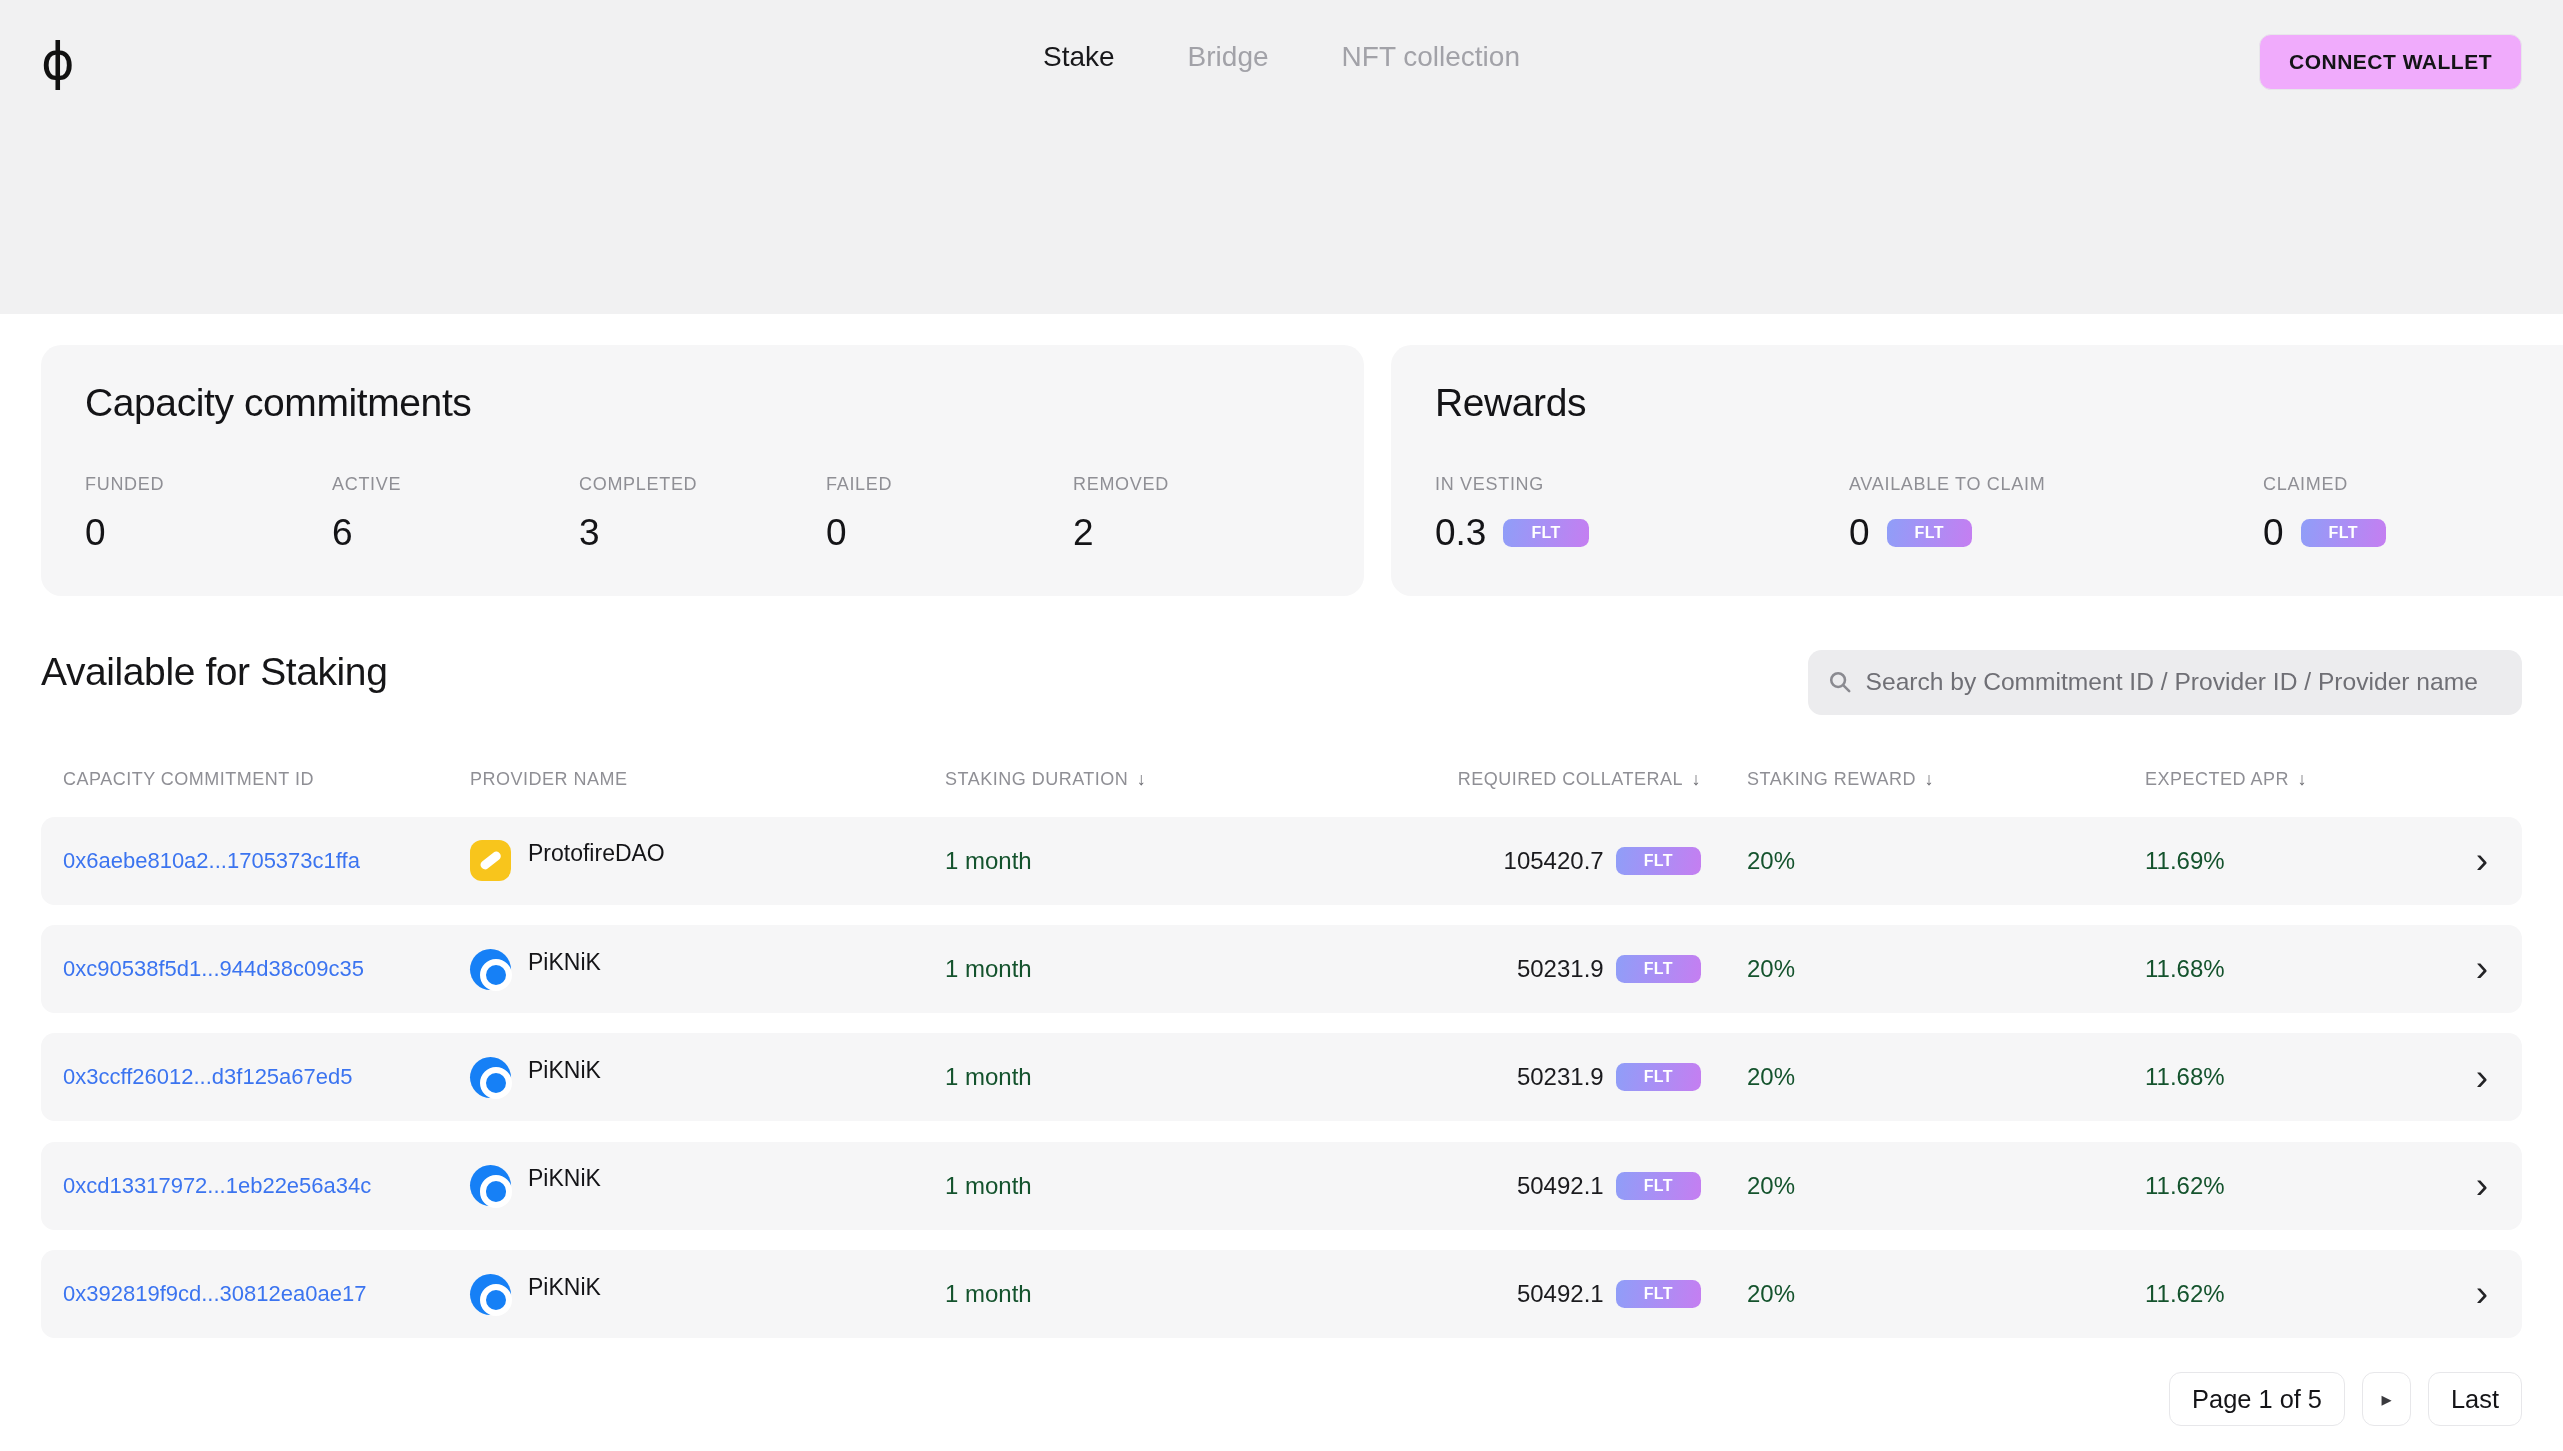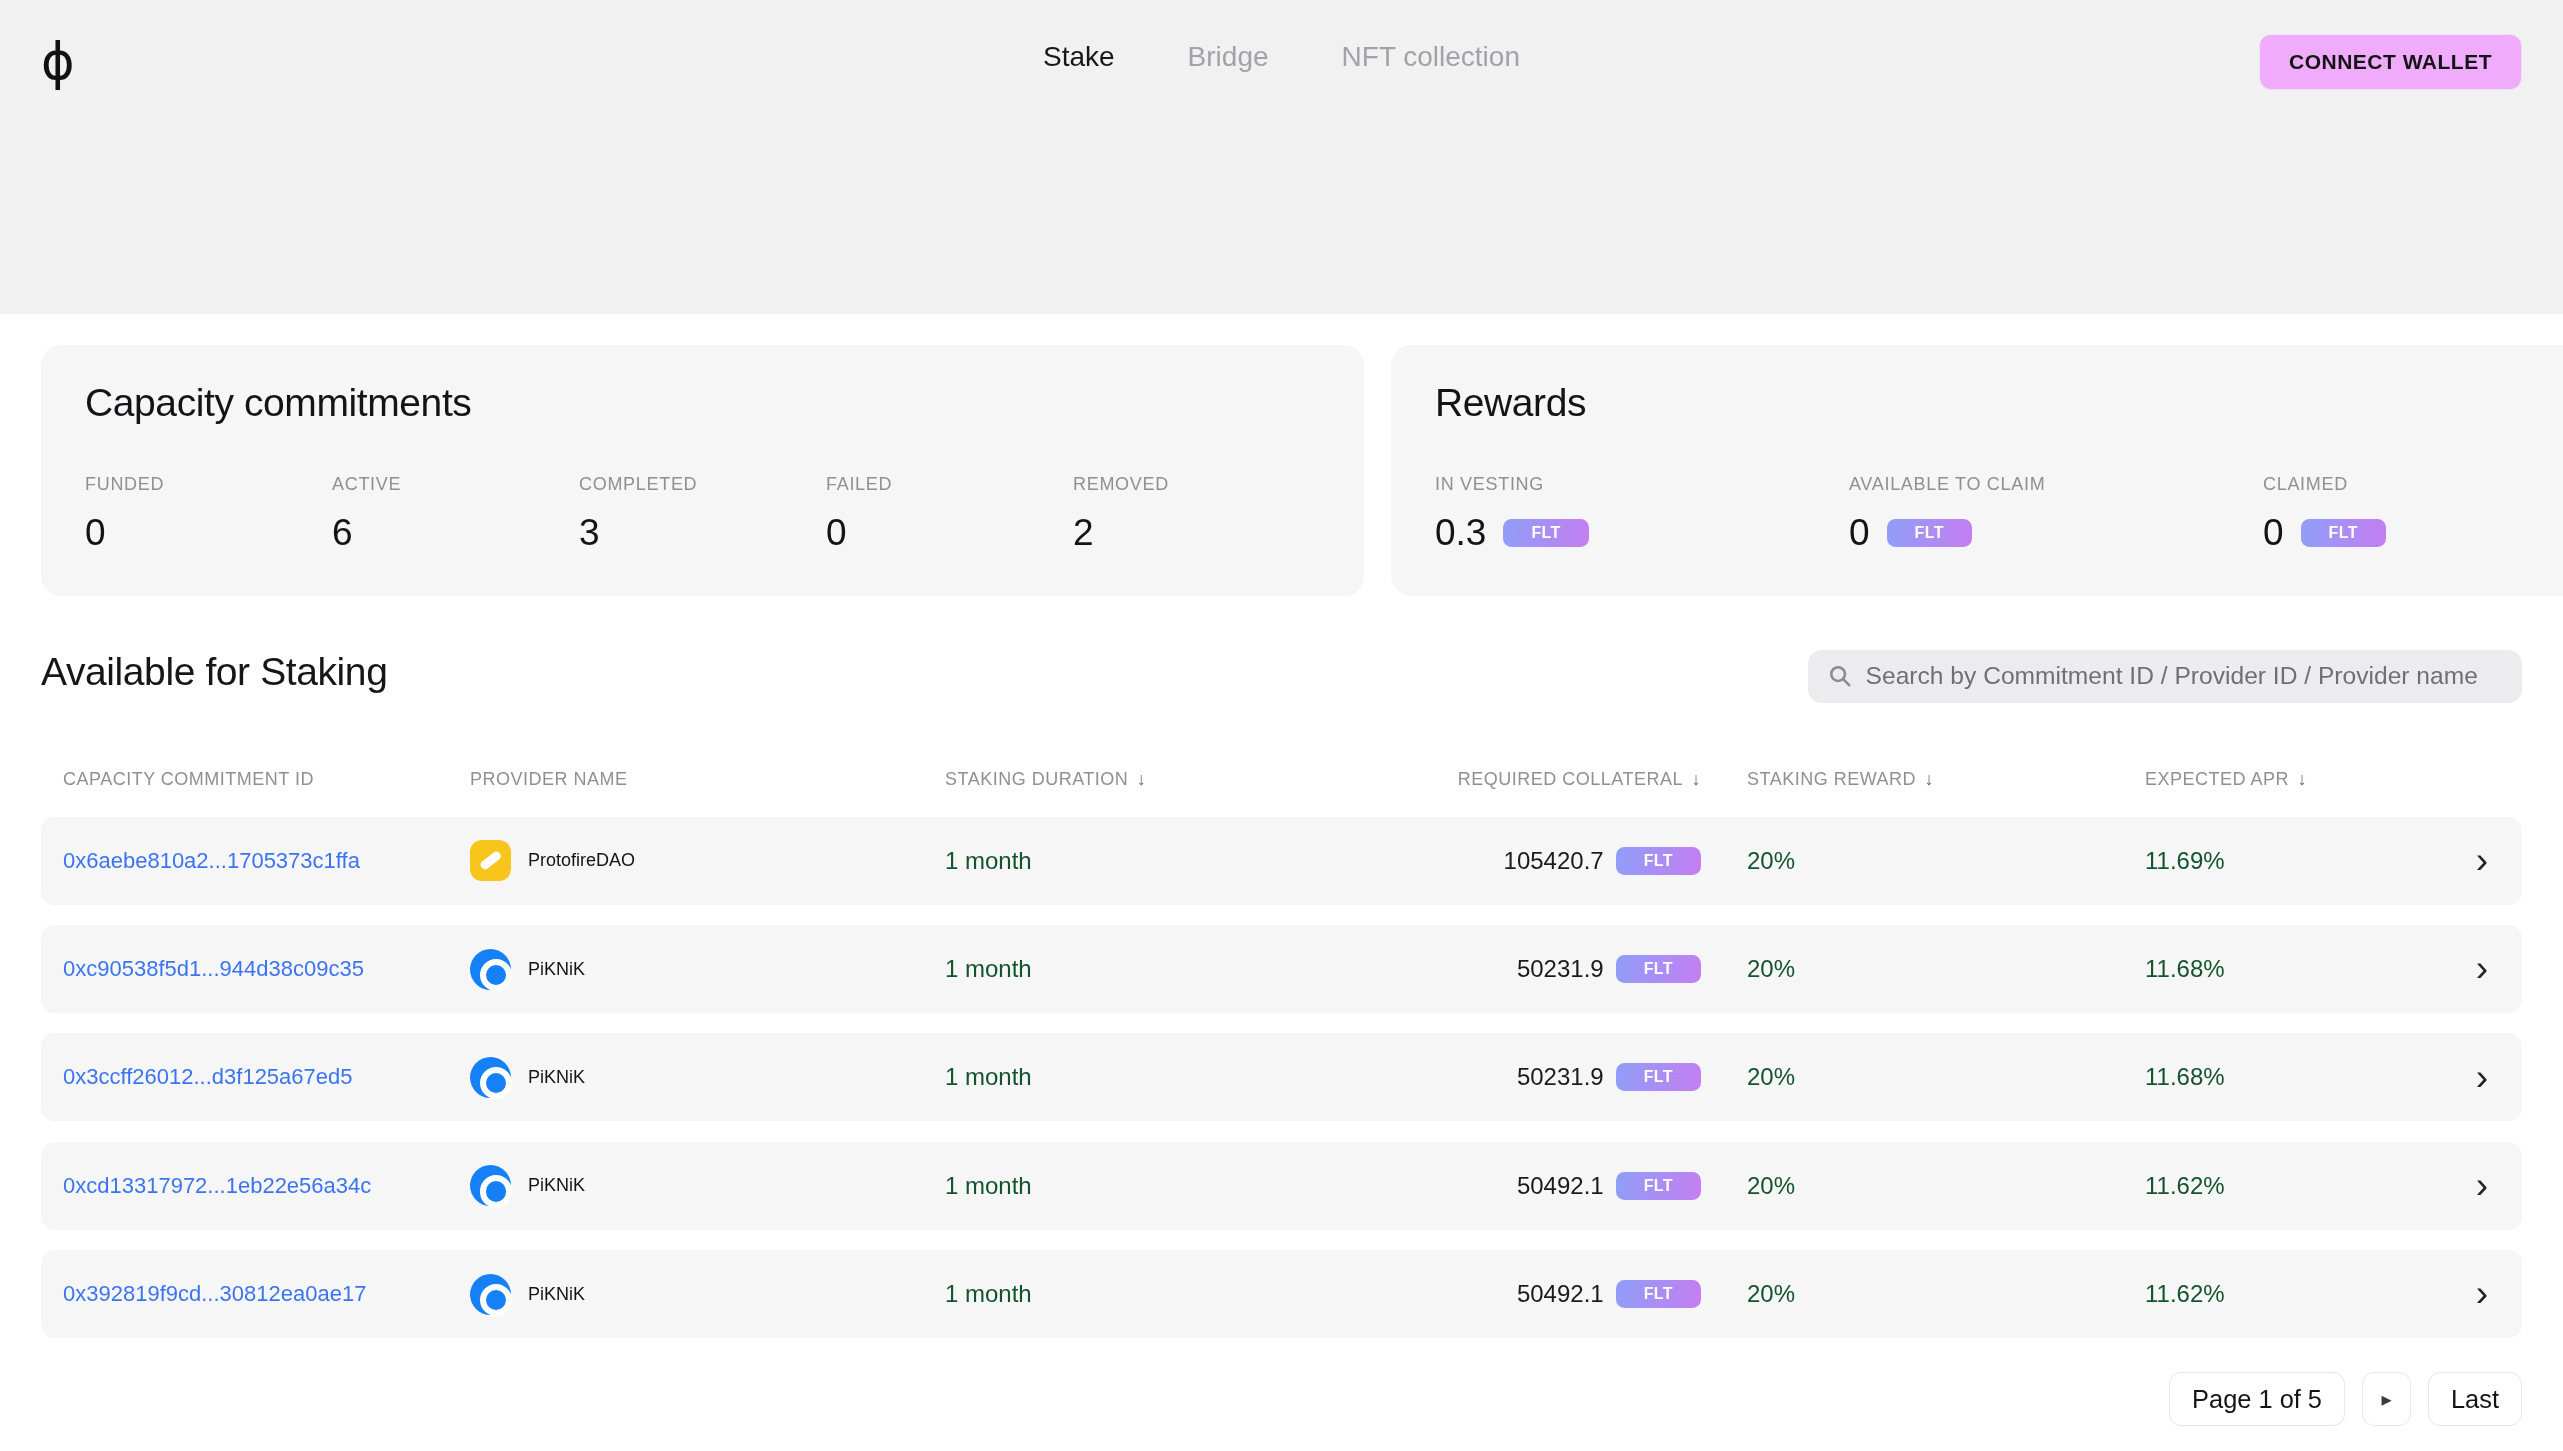--- a/index.html
+++ b/index.html
@@ -36,42 +36,42 @@
 
   .flt {
     background:linear-gradient(100deg,#8f9ef8 0%,#c57ef1 100%);
     color:#fff; font-size:16px; font-weight:700; border-radius:8.5px;
     padding:6px 28px; line-height:1; letter-spacing:0.4px; flex:none;
   }
 
   
   .staking-head { display:flex; align-items:flex-start; justify-content:space-between; margin:54px 41px 0; height:54px; }
   .section-title { font-size:39px; font-weight:500; letter-spacing:-0.4px; }
-  .search { width:714px; height:53px; background:#ececee; border-radius:13.6px; display:flex; align-items:center; padding:0 18.6px; gap:13.6px; }
+  .search { width:714px; height:65px; background:#ececee; border-radius:13.6px; display:flex; align-items:center; padding:0 18.6px; gap:13.6px; }
   .search svg { flex:none; }
   .search input { border:none; background:transparent; outline:none; font-size:24.6px; color:#333; width:100%; font-family:inherit; }
   .search input::placeholder { color:#6f6f75; }
 
   
   .thead, .trow {
     display:grid;
     grid-template-columns:407px 475px 400px 356px 444px 1fr 41px;
     align-items:center;
     padding:0 34px 0 22px;
   }
   .thead { margin:64px 41px 0; font-size:18px; color:#8f8f95; letter-spacing:0.5px; height:24px; }
   .th { display:flex; align-items:center; gap:8.5px; white-space:nowrap; }
   .th.right { justify-content:flex-end; }
   .th .arrow { font-size:18px; color:#6f6f75; }
   .th.sortable { cursor:pointer; }
 
   .rows { margin:25.4px 41px 0; display:flex; flex-direction:column; gap:20.3px; }
   .trow { background:#f6f6f7; border-radius:13.6px; height:88px; cursor:pointer; }
   .cid { color:#3b74f0; font-size:22px; text-decoration:none; cursor:pointer; white-space:nowrap; }
-  .provider { display:flex; align-items:center; gap:17px; font-size:18px; font-weight:500; color:#141417; }
+  .provider { display:flex; gap:17px; font-size:23px; font-weight:500; color:#141417; }
   .picon { width:41px; height:41px; border-radius:12px; position:relative; flex:none; }
   .icon-protofire { background:#f8c51c; }
   .icon-protofire::after {
     content:""; position:absolute; left:8.5px; top:16px; width:23px; height:8.5px;
     border-radius:4.2px; background:#fff; transform:rotate(-38deg);
   }
   .icon-piknik { background:#1680f6; border-radius:50%; }
   .icon-piknik::after {
     content:""; position:absolute; left:10.2px; top:10.2px; width:20.3px; height:20.3px;
     border:6px solid #fff; border-radius:50%; background:transparent;

